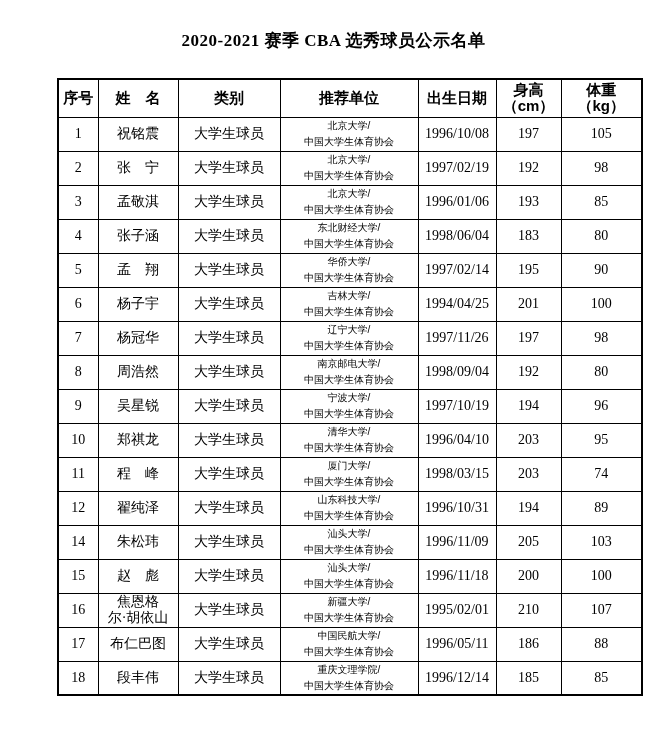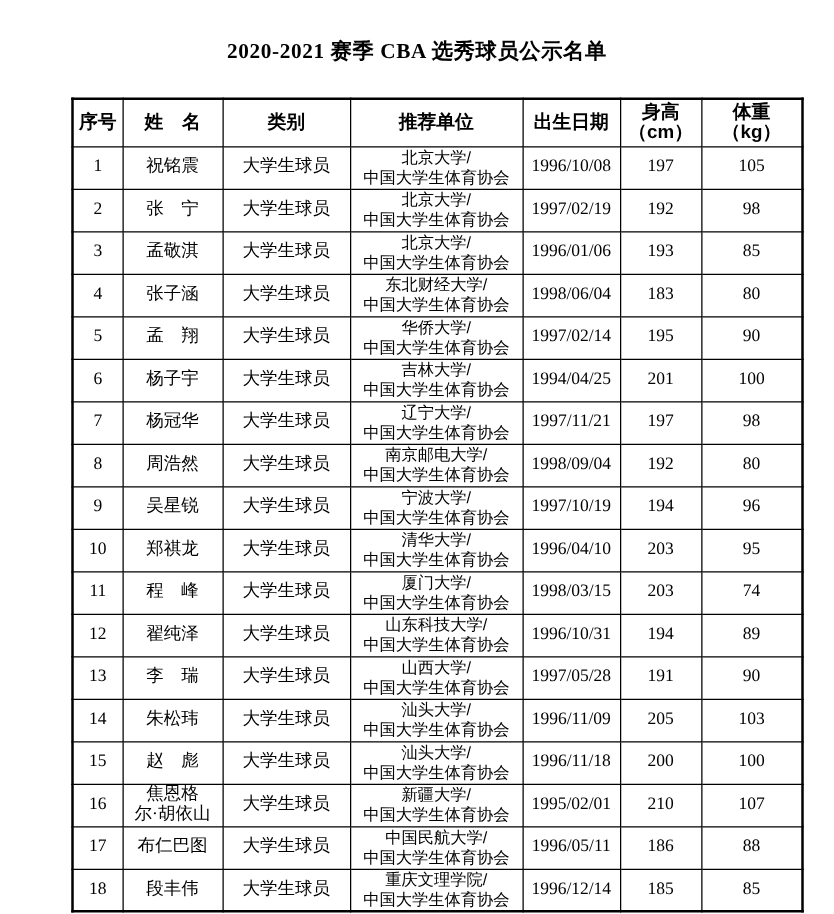--- a/index.html
+++ b/index.html
@@ -65,21 +65,21 @@
     display: block;
     line-height: 16px;
   }
   td.c-name .cell-line,
   td.c-category .cell-line {
     font-family: Liberation Serif, serif;
     font-size: 14px;
   }
   td.c-unit .cell-line {
     font-family: "Liberation Sans", sans-serif;
-    font-size: 13px;
+    font-size: 10px;
     line-height: 16px;
   }
   td.c-no .cell-line,
   td.c-birth .cell-line,
   td.c-height .cell-line,
   td.c-weight .cell-line {
     font-family: "Liberation Serif", serif;
     font-size: 14px;
   }
 </style>
@@ -280,21 +280,21 @@
             <span class="cell-line">杨冠华</span>
           </td>
           <td class="c-category">
             <span class="cell-line">大学生球员</span>
           </td>
           <td class="c-unit">
             <span class="cell-line">辽宁大学/</span>
             <span class="cell-line">中国大学生体育协会</span>
           </td>
           <td class="c-birth">
-            <span class="cell-line">1997/11/21</span>
+            <span class="cell-line">1997/11/26</span>
           </td>
           <td class="c-height">
             <span class="cell-line">197</span>
           </td>
           <td class="c-weight">
             <span class="cell-line">98</span>
           </td>
         </tr>
         <tr>
           <td class="c-no">
@@ -407,44 +407,20 @@
             <span class="cell-line">中国大学生体育协会</span>
           </td>
           <td class="c-birth">
             <span class="cell-line">1996/10/31</span>
           </td>
           <td class="c-height">
             <span class="cell-line">194</span>
           </td>
           <td class="c-weight">
             <span class="cell-line">89</span>
-          </td>
-        </tr>
-        <tr>
-          <td class="c-no">
-            <span class="cell-line">13</span>
-          </td>
-          <td class="c-name">
-            <span class="cell-line">李　瑞</span>
-          </td>
-          <td class="c-category">
-            <span class="cell-line">大学生球员</span>
-          </td>
-          <td class="c-unit">
-            <span class="cell-line">山西大学/</span>
-            <span class="cell-line">中国大学生体育协会</span>
-          </td>
-          <td class="c-birth">
-            <span class="cell-line">1997/05/28</span>
-          </td>
-          <td class="c-height">
-            <span class="cell-line">191</span>
-          </td>
-          <td class="c-weight">
-            <span class="cell-line">90</span>
           </td>
         </tr>
         <tr>
           <td class="c-no">
             <span class="cell-line">14</span>
           </td>
           <td class="c-name">
             <span class="cell-line">朱松玮</span>
           </td>
           <td class="c-category">

